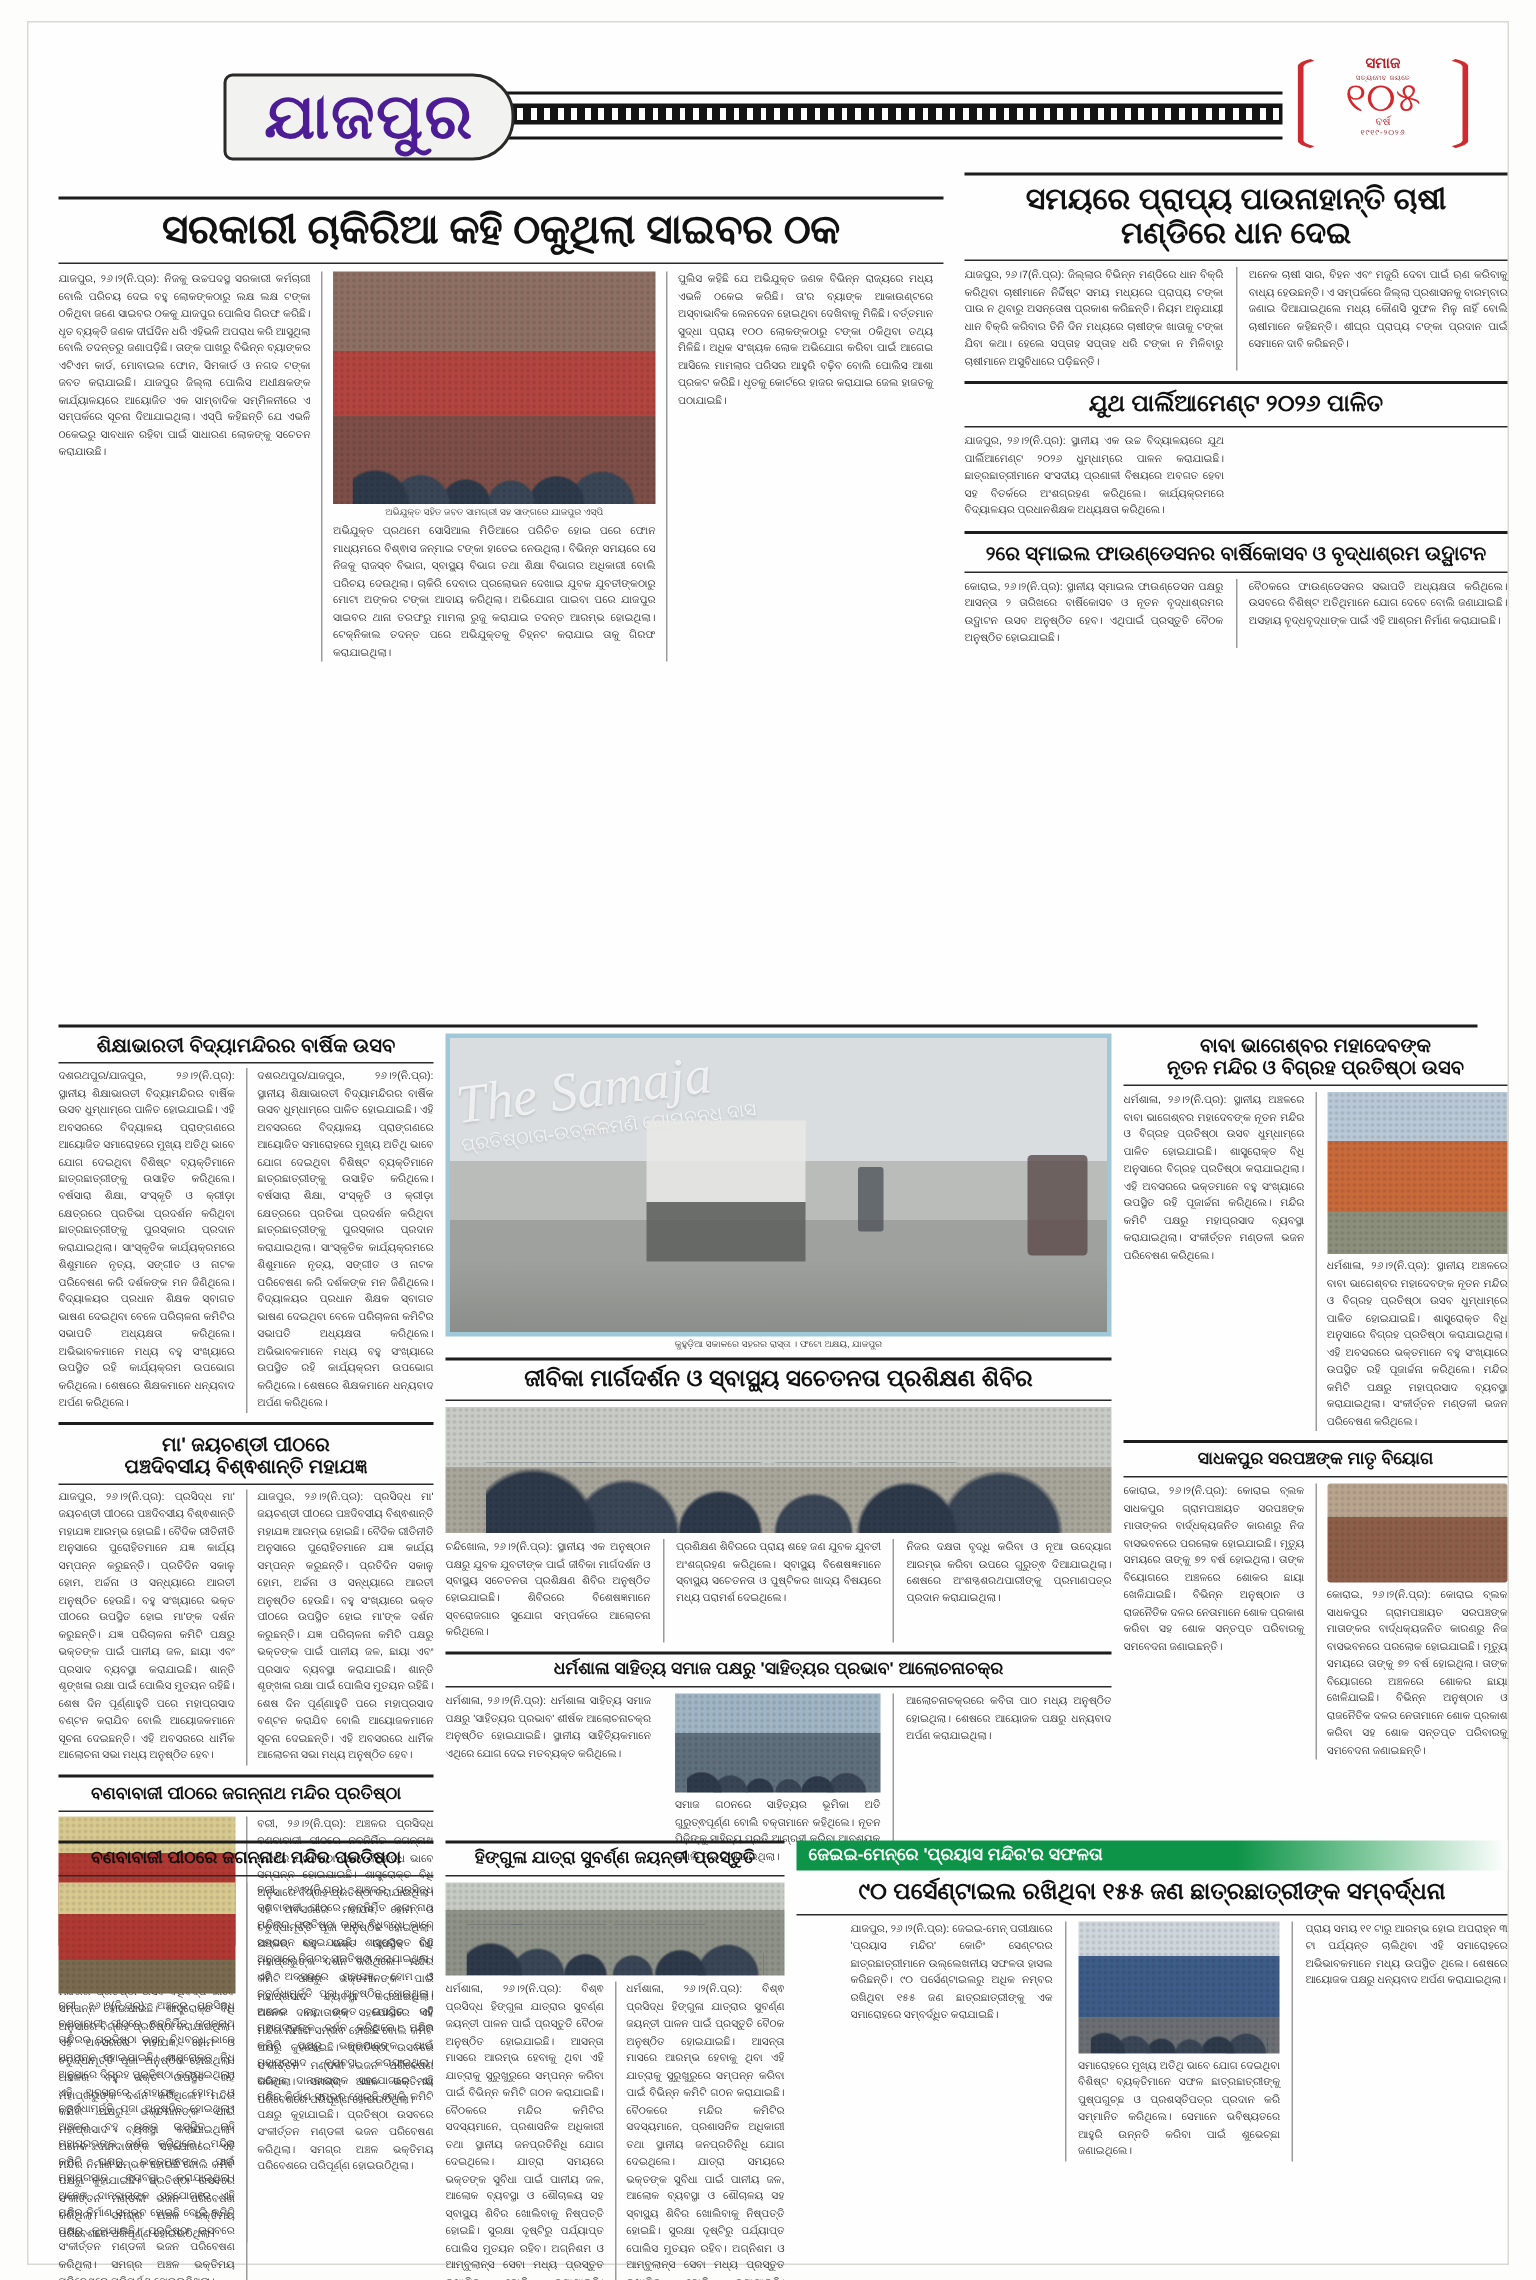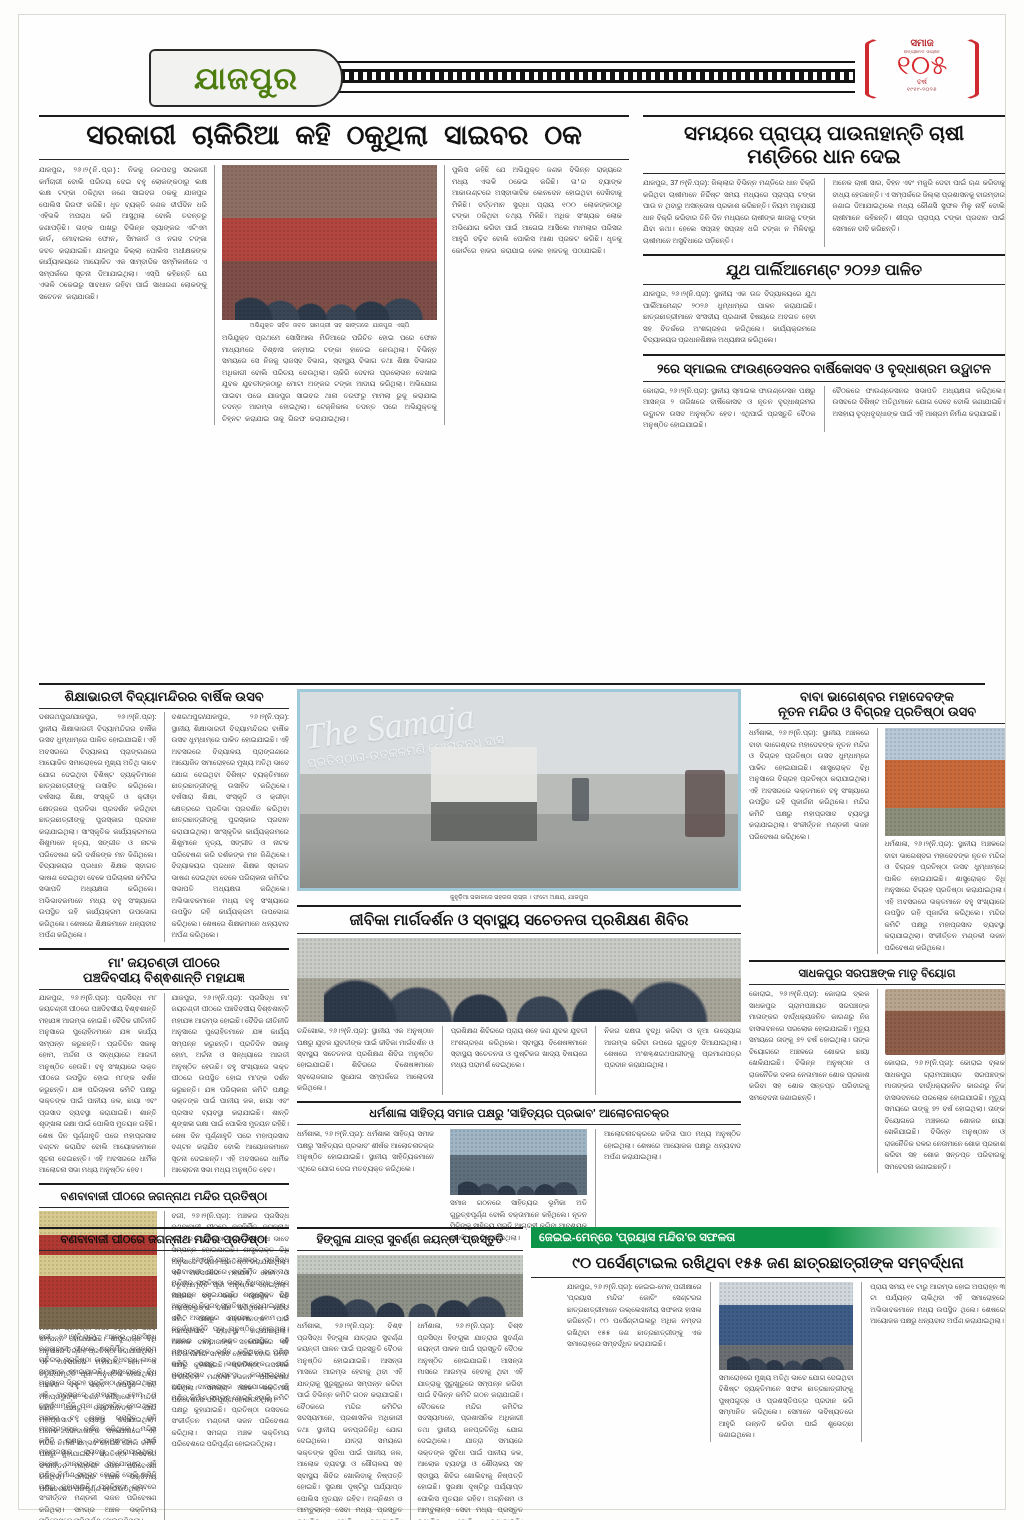--- a/index.html
+++ b/index.html
@@ -26,21 +26,21 @@
     content:"";position:absolute;left:132px;right:0;top:6px;height:14px;
     background:repeating-linear-gradient(90deg,#141414 0 5px,#ffffff 5px 9px);
     border-top:3px solid #141414;border-bottom:3px solid #141414;
     box-sizing:border-box;
   }
   .mast-city{
     position:absolute;left:110px;top:18px;width:190px;height:54px;
     background:#f2f2f0;border:2px solid #2a2a2a;border-radius:6px 28px 28px 6px;
     display:flex;align-items:center;justify-content:center;z-index:4;
   }
-  .mast-city span{font-size:31px;font-weight:bold;color:#4d7c0f;letter-spacing:1px;line-height:1;}
+  .mast-city span{font-size:42px;font-weight:bold;color:#4c1d95;letter-spacing:1px;line-height:1;}
   .date-badge{
     position:absolute;left:22px;top:4px;width:122px;height:72px;z-index:5;
     background:#f4f4f2;
     border:2px solid #262626;
     clip-path:polygon(14% 0,86% 0,100% 26%,100% 74%,86% 100%,14% 100%,0 74%,0 26%);
     display:flex;flex-direction:column;align-items:center;justify-content:center;
   }
   .date-badge:before,.date-badge:after{
     content:"";position:absolute;top:8px;width:16px;height:56px;background:#cc2229;
     clip-path:polygon(40% 0,100% 0,100% 100%,40% 100%,0 72%,0 28%);
@@ -129,21 +129,21 @@
     <div class="logo-box">
       <div class="logo-bracket"></div>
       <div class="logo-top">ସମାଜ</div>
       <div class="logo-sub">ସତ୍ୟମେବ ଜୟତେ</div>
       <div class="logo-num">୧୦୫</div>
       <div class="logo-foot">ବର୍ଷ</div>
       <div class="logo-foot2">୧୯୧୯-୨୦୨୬</div>
     </div>
   </div>
 
-  <div style="position:absolute;left:20px;top:100px;width:590px;font-family:Liberation Mono, monospace;">
+  <div style="position:absolute;left:20px;top:116px;width:590px;">
     <div class="rule-th" style="margin-bottom:5px;"></div>
     <div class="hl hl-xl">ସରକାରୀ ଚାକିରିଆ କହି ଠକୁଥିଲା ସାଇବର ଠକ</div>
     <div class="rule" style="margin-top:6px;"></div>
 
     <div style="display:flex;gap:7px;margin-top:5px;">
       <div style="width:168px;">
         <div class="body">ଯାଜପୁର, ୨୬।୨(ନି.ପ୍ର): ନିଜକୁ ଉଚ୍ଚପଦସ୍ଥ ସରକାରୀ କର୍ମଚାରୀ ବୋଲି ପରିଚୟ ଦେଇ ବହୁ ଲୋକଙ୍କଠାରୁ ଲକ୍ଷ ଲକ୍ଷ ଟଙ୍କା ଠକିଥିବା ଜଣେ ସାଇବର ଠକକୁ ଯାଜପୁର ପୋଲିସ ଗିରଫ କରିଛି। ଧୃତ ବ୍ୟକ୍ତି ଜଣକ ଦୀର୍ଘଦିନ ଧରି ଏହିଭଳି ଅପରାଧ କରି ଆସୁଥିଲା ବୋଲି ତଦନ୍ତରୁ ଜଣାପଡ଼ିଛି। ତାଙ୍କ ପାଖରୁ ବିଭିନ୍ନ ବ୍ୟାଙ୍କର ଏଟିଏମ କାର୍ଡ, ମୋବାଇଲ ଫୋନ, ସିମକାର୍ଡ ଓ ନଗଦ ଟଙ୍କା ଜବତ କରାଯାଇଛି। ଯାଜପୁର ଜିଲ୍ଲା ପୋଲିସ ଅଧୀକ୍ଷକଙ୍କ କାର୍ଯ୍ୟାଳୟରେ ଆୟୋଜିତ ଏକ ସାମ୍ବାଦିକ ସମ୍ମିଳନୀରେ ଏ ସମ୍ପର୍କରେ ସୂଚନା ଦିଆଯାଇଥିଲା। ଏସ୍‌ପି କହିଛନ୍ତି ଯେ ଏଭଳି ଠକେଇରୁ ସାବଧାନ ରହିବା ପାଇଁ ସାଧାରଣ ଲୋକଙ୍କୁ ସଚେତନ କରାଯାଉଛି।</div>
       </div>
       <div class="vline" style="width:215px;padding-left:7px;">
         <div class="photo ph-police ph-dots fig-people" style="height:155px;"></div>
@@ -157,21 +157,21 @@
   </div>
 
   <div style="position:absolute;left:624px;top:100px;width:362px;">
     <div class="rule-th" style="margin-bottom:5px;"></div>
 
     <div>
       <div class="hl hl-lg">ସମୟରେ ପ୍ରାପ୍ୟ ପାଉନାହାନ୍ତି ଚାଷୀ</div>
       <div class="hl hl-lg">ମଣ୍ଡିରେ ଧାନ ଦେଇ</div>
       <div class="rule" style="margin:5px 0 4px;"></div>
       <div style="display:flex;gap:8px;">
-        <div style="width:173px;" class="body">ଯାଜପୁର, 37।୨(ନି.ପ୍ର): ଜିଲ୍ଲାର ବିଭିନ୍ନ ମଣ୍ଡିରେ ଧାନ ବିକ୍ରି କରିଥିବା ଚାଷୀମାନେ ନିର୍ଦ୍ଦିଷ୍ଟ ସମୟ ମଧ୍ୟରେ ପ୍ରାପ୍ୟ ଟଙ୍କା ପାଉ ନ ଥିବାରୁ ଅସନ୍ତୋଷ ପ୍ରକାଶ କରିଛନ୍ତି। ନିୟମ ଅନୁଯାୟୀ ଧାନ ବିକ୍ରି କରିବାର ତିନି ଦିନ ମଧ୍ୟରେ ଚାଷୀଙ୍କ ଖାତାକୁ ଟଙ୍କା ଯିବା କଥା। ହେଲେ ସପ୍ତାହ ସପ୍ତାହ ଧରି ଟଙ୍କା ନ ମିଳିବାରୁ ଚାଷୀମାନେ ଅସୁବିଧାରେ ପଡ଼ିଛନ୍ତି।</div>
+        <div style="width:173px;" class="body">ଯାଜପୁର, ୨୬।7(ନି.ପ୍ର): ଜିଲ୍ଲାର ବିଭିନ୍ନ ମଣ୍ଡିରେ ଧାନ ବିକ୍ରି କରିଥିବା ଚାଷୀମାନେ ନିର୍ଦ୍ଦିଷ୍ଟ ସମୟ ମଧ୍ୟରେ ପ୍ରାପ୍ୟ ଟଙ୍କା ପାଉ ନ ଥିବାରୁ ଅସନ୍ତୋଷ ପ୍ରକାଶ କରିଛନ୍ତି। ନିୟମ ଅନୁଯାୟୀ ଧାନ ବିକ୍ରି କରିବାର ତିନି ଦିନ ମଧ୍ୟରେ ଚାଷୀଙ୍କ ଖାତାକୁ ଟଙ୍କା ଯିବା କଥା। ହେଲେ ସପ୍ତାହ ସପ୍ତାହ ଧରି ଟଙ୍କା ନ ମିଳିବାରୁ ଚାଷୀମାନେ ଅସୁବିଧାରେ ପଡ଼ିଛନ୍ତି।</div>
         <div style="width:173px;padding-left:8px;" class="body vline">ଅନେକ ଚାଷୀ ସାର, ବିହନ ଏବଂ ମଜୁରି ଦେବା ପାଇଁ ଋଣ କରିବାକୁ ବାଧ୍ୟ ହେଉଛନ୍ତି। ଏ ସମ୍ପର୍କରେ ଜିଲ୍ଲା ପ୍ରଶାସନକୁ ବାରମ୍ବାର ଜଣାଇ ଦିଆଯାଇଥିଲେ ମଧ୍ୟ କୌଣସି ସୁଫଳ ମିଳୁ ନାହିଁ ବୋଲି ଚାଷୀମାନେ କହିଛନ୍ତି। ଶୀଘ୍ର ପ୍ରାପ୍ୟ ଟଙ୍କା ପ୍ରଦାନ ପାଇଁ ସେମାନେ ଦାବି କରିଛନ୍ତି।</div>
       </div>
     </div>
 
     <div class="rule-th" style="margin:7px 0 5px;"></div>
 
     <div>
       <div class="hl hl-md">ଯୁଥ ପାର୍ଲିଆମେଣ୍ଟ ୨୦୨୬ ପାଳିତ</div>
       <div class="rule" style="margin:5px 0 4px;"></div>
       <div style="display:flex;gap:8px;">

